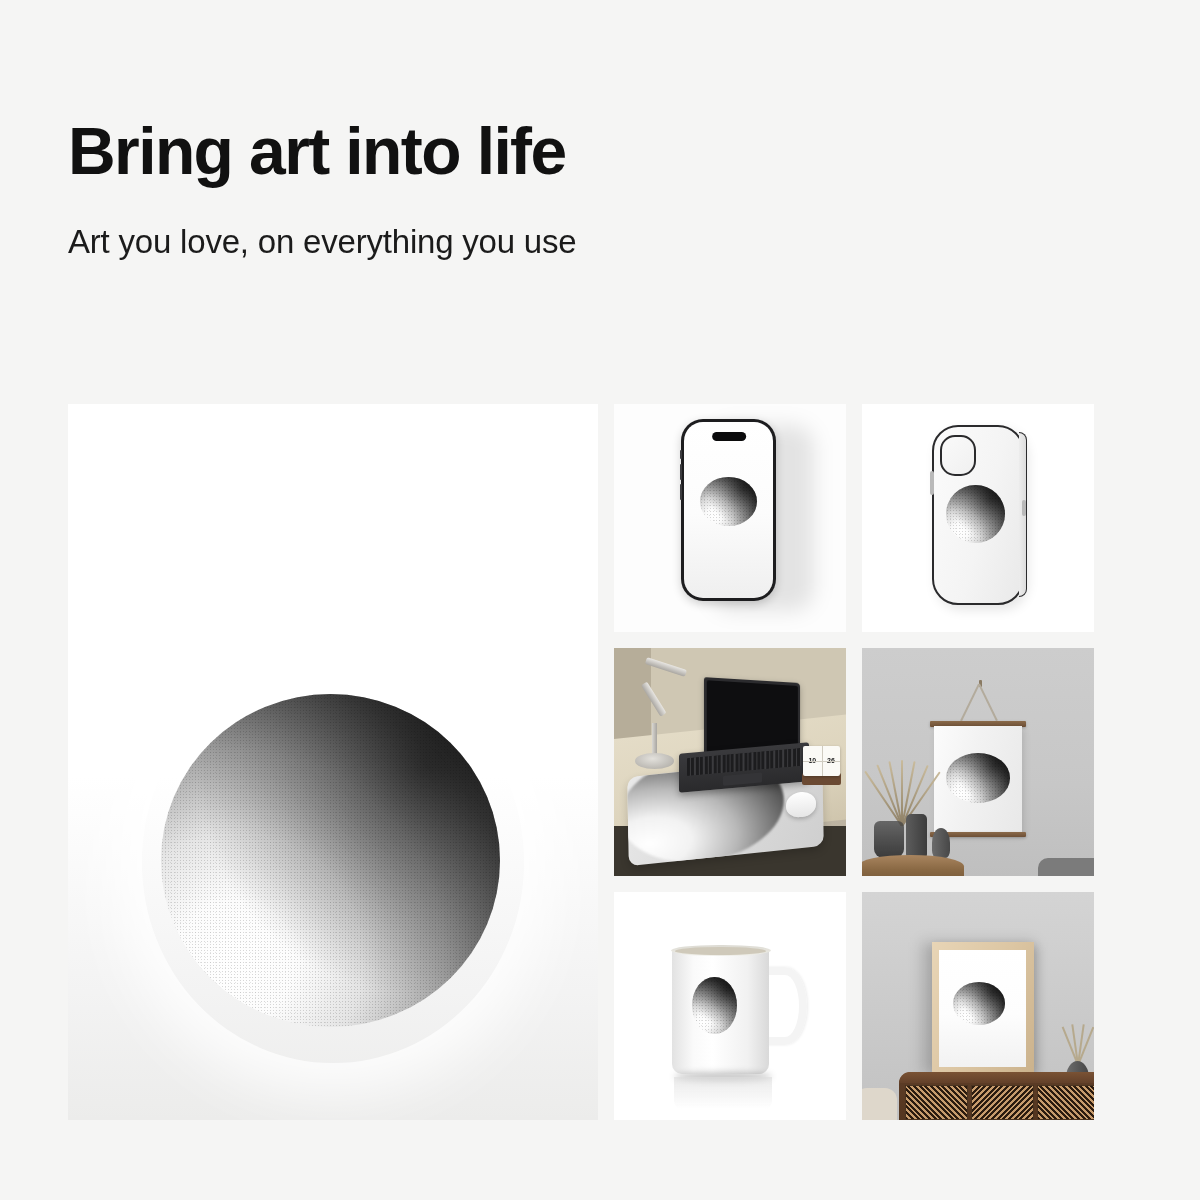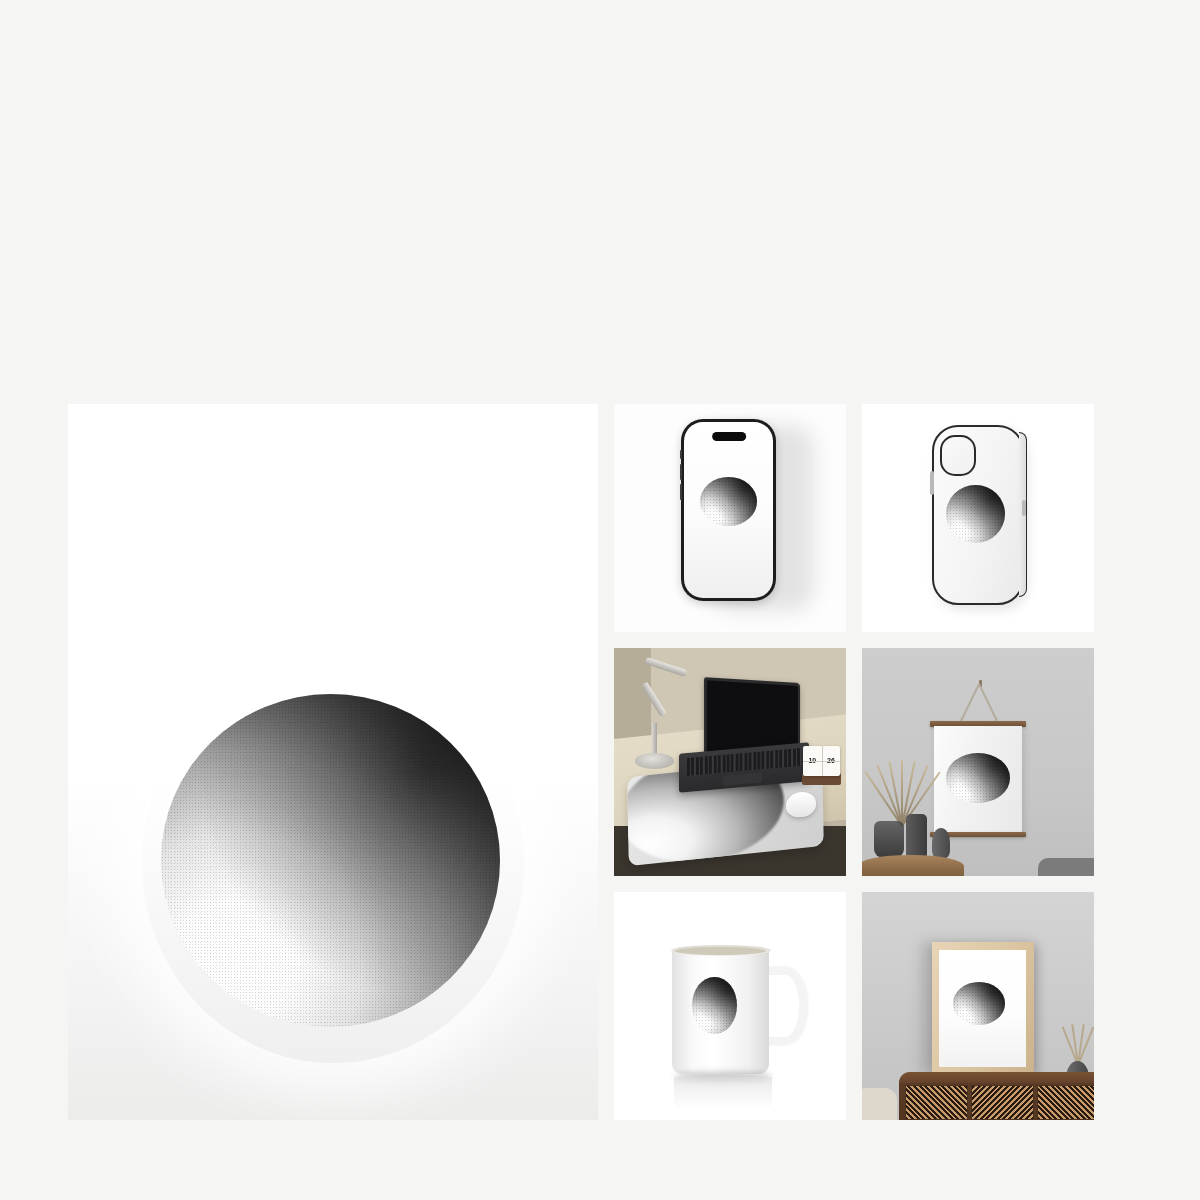--- a/index.html
+++ b/index.html
@@ -337,20 +337,22 @@
     position:absolute; bottom:0; left:50%; width:1.5px; height:100%;
     background:#b6a98d; transform-origin:bottom center;
   }
 </style>
 </head>
 <body>
 
 <div class="page">
 
   <div class="header">
+    <div class="headline">Bring art into life</div>
+    <div class="subhead">Art you love, on everything you use</div>
   </div>
 
   <div class="gallery">
 
     <div class="tile tile-hero">
       <div class="hero-canvas">
         <div class="hero-glow"></div>
         <div class="hero-sphere">
           <div class="grain"></div>
         </div>

